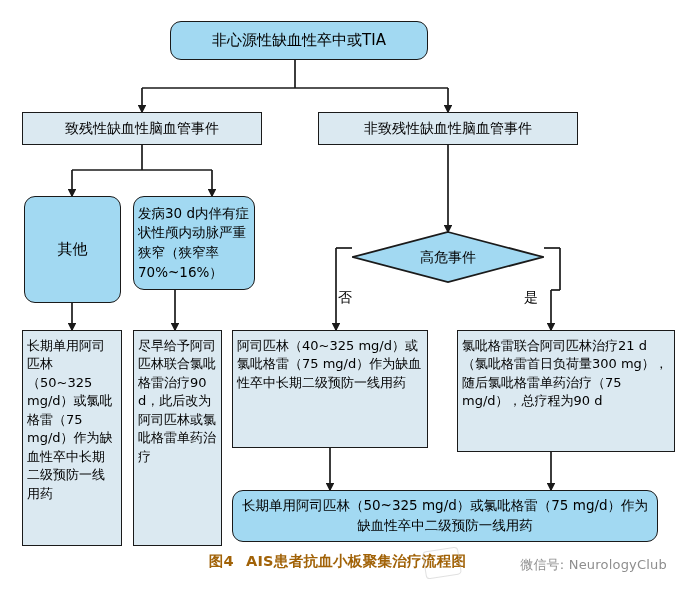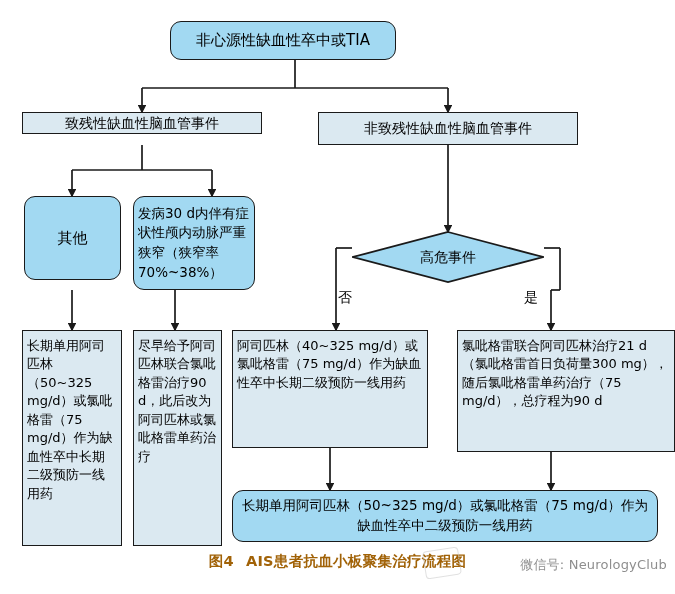--- a/index.html
+++ b/index.html
@@ -161,38 +161,38 @@
       <path d="M 544 248 L 560 248"></path>
       <path d="M 336 248 L 336 265"></path>
       <path d="M 560 248 L 560 265"></path>
 
       <path d="M 330 448 L 330 490" marker-end="url(#arrow)"></path>
 
       <path d="M 551 452 L 551 490" marker-end="url(#arrow)"></path>
     </g>
   </svg>
 
-  <div class="node n-round fs-15 t-center" style="left:170px; top:21px; width:226px; height:39px;">
+  <div class="node n-round fs-15 t-center" style="left:170px; top:21px; width:258px; height:39px;">
     <span class="node-inner">非心源性缺血性卒中或TIA</span>
   </div>
 
-  <div class="node n-rect fs-14 t-center" style="left:22px; top:112px; width:240px; height:22px;">
+  <div class="node n-rect fs-14 t-center" style="left:22px; top:112px; width:240px; height:33px;">
     <span class="node-inner">致残性缺血性脑血管事件</span>
   </div>
 
   <div class="node n-rect fs-14 t-center" style="left:318px; top:112px; width:260px; height:33px;">
     <span class="node-inner">非致残性缺血性脑血管事件</span>
   </div>
 
-  <div class="node n-round fs-15 t-center" style="left:24px; top:196px; width:97px; height:84px;">
+  <div class="node n-round fs-15 t-center" style="left:24px; top:196px; width:97px; height:107px;">
     <span class="node-inner">其他</span>
   </div>
 
   <div class="node n-round fs-13 t-left" style="left:133px; top:196px; width:122px; height:94px; justify-content:flex-start;">
-    <span class="node-inner">发病30 d内伴有症状性颅内动脉严重狭窄（狭窄率70%~38%）</span>
+    <span class="node-inner">发病30 d内伴有症状性颅内动脉严重狭窄（狭窄率70%~16%）</span>
   </div>
 
   <div class="node n-diamond fs-14 t-center" style="left:352px; top:231px; width:192px; height:52px;">
     <svg class="diamond-shape" viewBox="0 0 192 52" preserveAspectRatio="none">
       <polygon points="96,1 191,26 96,51 1,26" fill="#a2d9f2" stroke="#1a1a1a" stroke-width="1.8"></polygon>
     </svg>
     <span class="node-inner">高危事件</span>
   </div>
 
   <div class="edge-label" style="left:338px; top:290px;">否</div>

